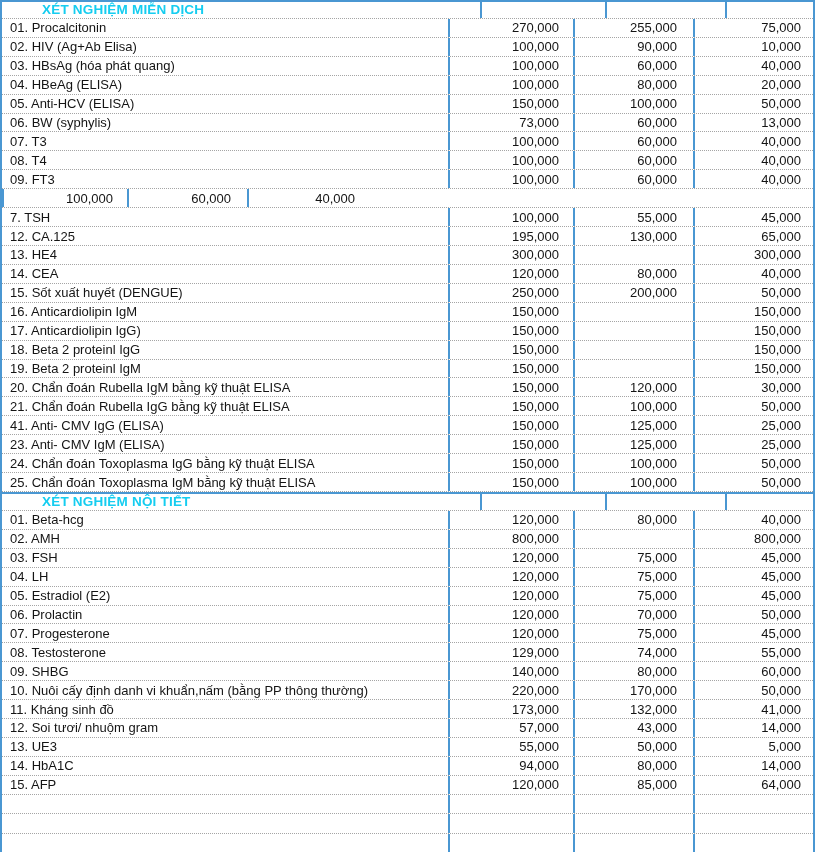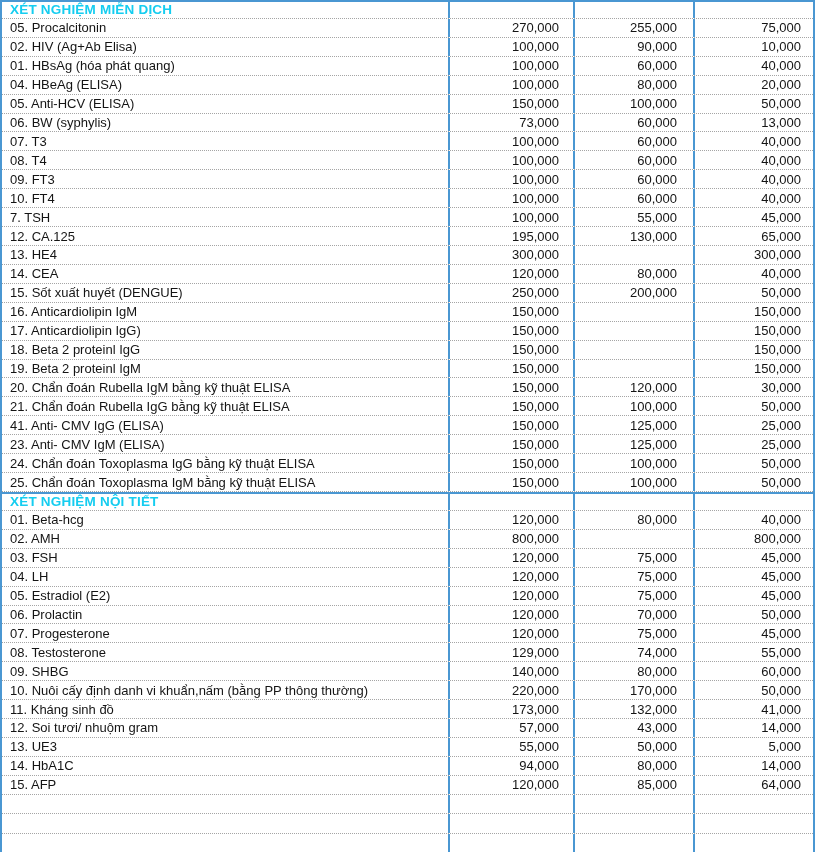--- a/index.html
+++ b/index.html
@@ -24,20 +24,21 @@
   }
   .row{
     display:flex;
     height:18.93px;
     box-sizing:border-box;
     border-bottom:1px dotted var(--dotted-gray);
     align-items:center;
   }
   .row.section{
     border-top:2px solid var(--grid-blue);
+    padding-left:32px;
   }
   .cell{
     box-sizing:border-box;
     height:100%;
     display:flex;
     align-items:center;
     overflow:hidden;
     white-space:nowrap;
   }
   .cell.name{
@@ -66,21 +67,21 @@
       <div class="row section">
         <div class="cell name">
           <span class="section-title">XÉT NGHIỆM MIỄN DỊCH</span>
         </div>
         <div class="cell price p1"></div>
         <div class="cell price p2"></div>
         <div class="cell price p3"></div>
       </div>
       <div class="row">
         <div class="cell name">
-          <span>05. Procalcitonin</span>
+          <span>01. Procalcitonin</span>
         </div>
         <div class="cell price p1">
           <span>270,000</span>
         </div>
         <div class="cell price p2">
           <span>255,000</span>
         </div>
         <div class="cell price p3">
           <span>75,000</span>
         </div>
@@ -94,21 +95,21 @@
         </div>
         <div class="cell price p2">
           <span>90,000</span>
         </div>
         <div class="cell price p3">
           <span>10,000</span>
         </div>
       </div>
       <div class="row">
         <div class="cell name">
-          <span>01. HBsAg (hóa phát quang)</span>
+          <span>03. HBsAg (hóa phát quang)</span>
         </div>
         <div class="cell price p1">
           <span>100,000</span>
         </div>
         <div class="cell price p2">
           <span>60,000</span>
         </div>
         <div class="cell price p3">
           <span>40,000</span>
         </div>
@@ -191,23 +192,20 @@
           <span>100,000</span>
         </div>
         <div class="cell price p2">
           <span>60,000</span>
         </div>
         <div class="cell price p3">
           <span>40,000</span>
         </div>
       </div>
       <div class="row">
-        <div class="cell name">
-          <span>10. FT4</span>
-        </div>
         <div class="cell price p1">
           <span>100,000</span>
         </div>
         <div class="cell price p2">
           <span>60,000</span>
         </div>
         <div class="cell price p3">
           <span>40,000</span>
         </div>
       </div>

